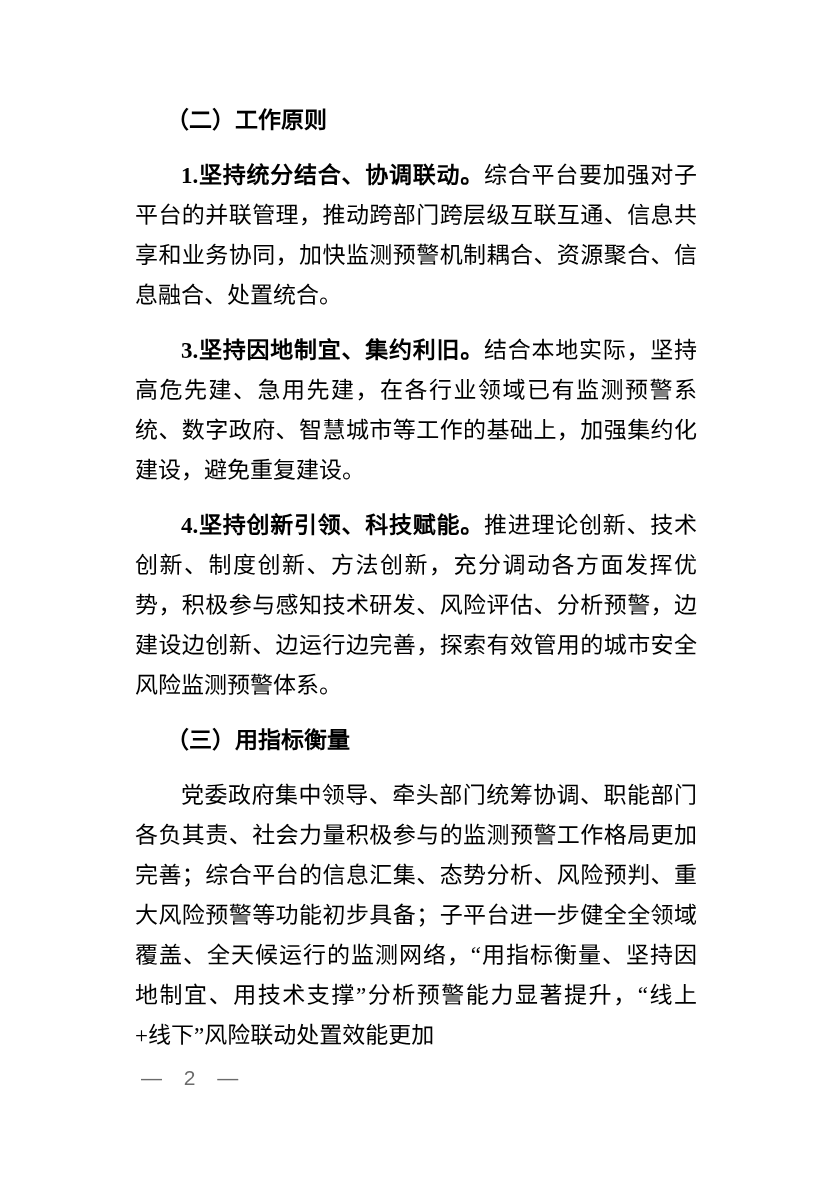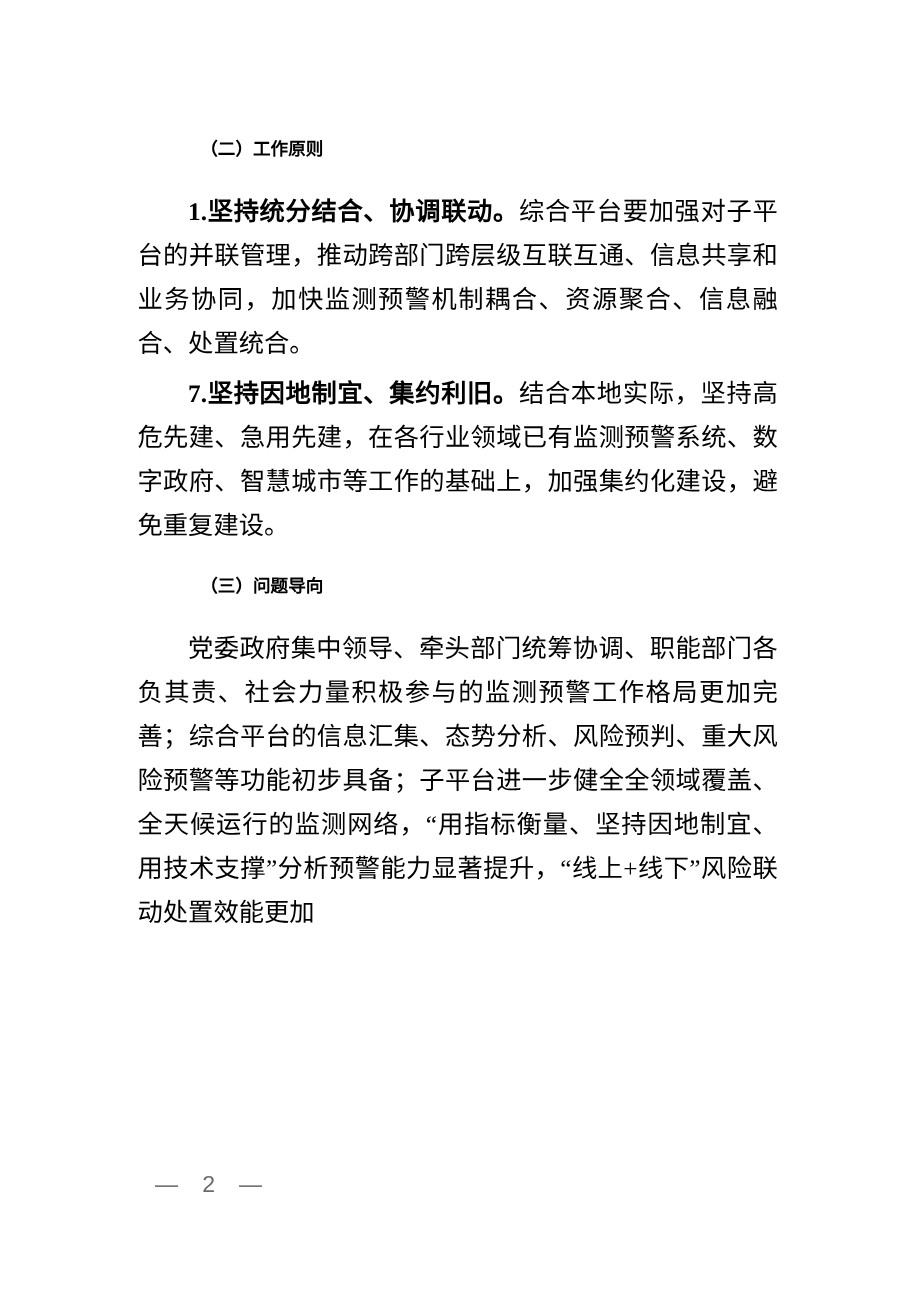--- a/index.html
+++ b/index.html
@@ -20,28 +20,28 @@
     position: absolute;
     left: 120px;
     top: 101px;
     width: 592px;
     font-size: 23px;
     line-height: 40px;
     text-align: justify;
     text-justify: inter-character;
   }
   .heading {
-    margin: 16px;
-    font-size: 16px;
+    margin: 0;
+    font-size: 23px;
     font-weight: bold;
     text-indent: 46px;
     text-align: left;
   }
   .para {
-    margin: 5px;
+    margin: 15px;
     text-indent: 46px;
   }
   .lead {
     font-weight: bold;
   }
   .page-number {
     position: absolute;
     left: 141px;
     top: 1066px;
     font-family: "Liberation Sans", sans-serif;
@@ -55,23 +55,24 @@
 <body>
 
 <div class="page">
   <div class="content">
 
     <h3 class="heading">（二）工作原则</h3>
 
     <p class="para"><span class="lead">1.坚持统分结合、协调联动。</span><span>综合平台要加强对子平台的并联管理，推动跨部门跨层级互联互通、信息共享和业务协同，加快监测预警机制耦合、资源聚合、信息融合、处置统合。</span></p>
 
 
-    <p class="para"><span class="lead">7.坚持因地制宜、集约利旧。</span><span>结合本地实际，坚持高危先建、急用先建，在各行业领域已有监测预警系统、数字政府、智慧城市等工作的基础上，加强集约化建设，避免重复建设。</span></p>
+    <p class="para"><span class="lead">3.坚持因地制宜、集约利旧。</span><span>结合本地实际，坚持高危先建、急用先建，在各行业领域已有监测预警系统、数字政府、智慧城市等工作的基础上，加强集约化建设，避免重复建设。</span></p>
 
+    <p class="para"><span class="lead">4.坚持创新引领、科技赋能。</span><span>推进理论创新、技术创新、制度创新、方法创新，充分调动各方面发挥优势，积极参与感知技术研发、风险评估、分析预警，边建设边创新、边运行边完善，探索有效管用的城市安全风险监测预警体系。</span></p>
 
-    <h3 class="heading">（三）问题导向</h3>
+    <h3 class="heading">（三）用指标衡量</h3>
 
     <p class="para"><span class="lead"></span><span>党委政府集中领导、牵头部门统筹协调、职能部门各负其责、社会力量积极参与的监测预警工作格局更加完善；综合平台的信息汇集、态势分析、风险预判、重大风险预警等功能初步具备；子平台进一步健全全领域覆盖、全天候运行的监测网络，“用指标衡量、坚持因地制宜、用技术支撑”分析预警能力显著提升，“线上+线下”风险联动处置效能更加</span></p>
 
   </div>
 
   <div class="page-number">— 2 —</div>
 </div>
 
 </body></html>

